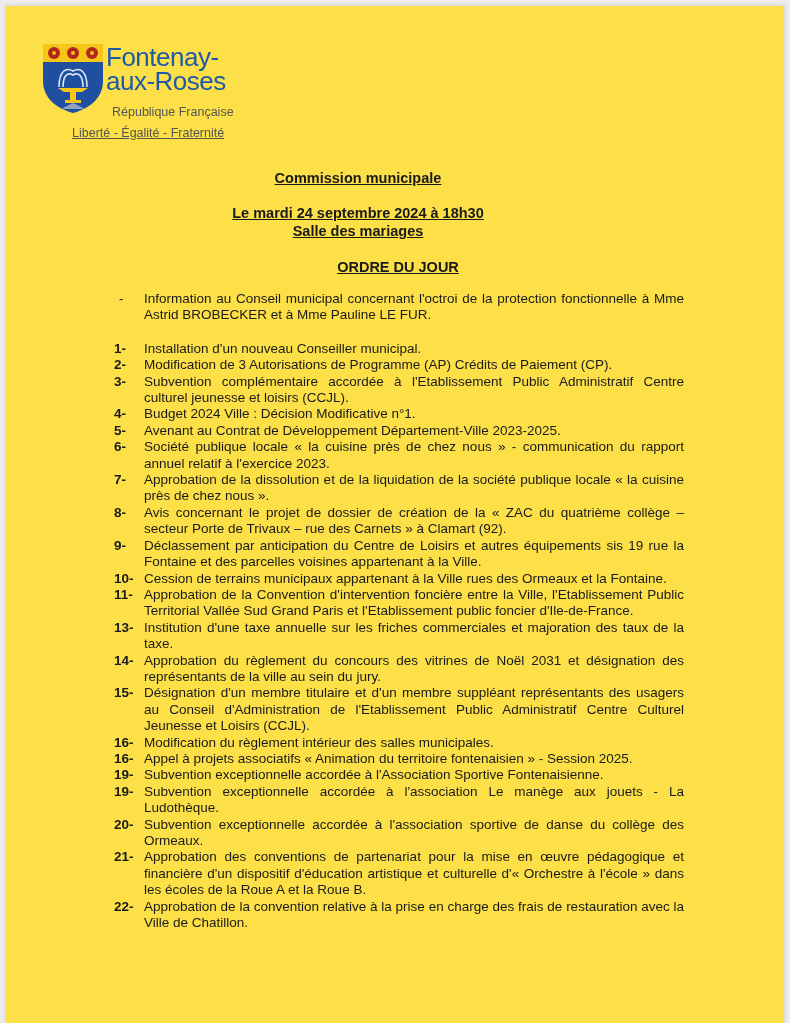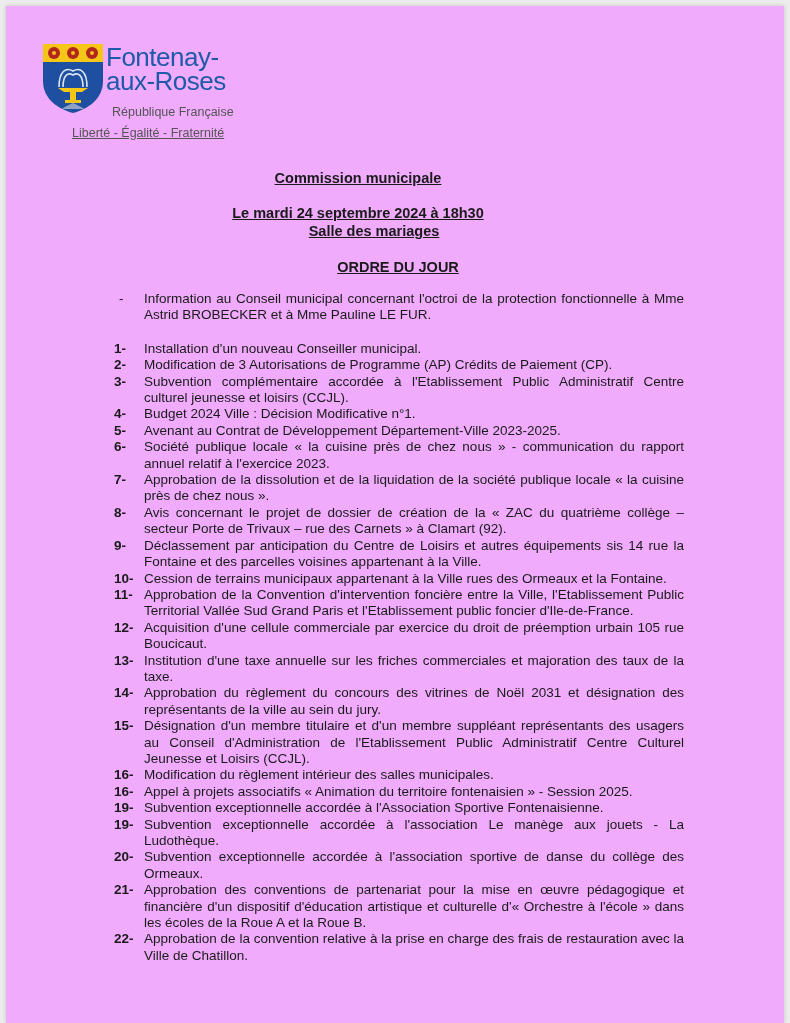--- a/index.html
+++ b/index.html
@@ -4,33 +4,33 @@
   <style>
     html, body { margin: 0; padding: 0; }
     body {
       width: 790px; height: 1023px; overflow: hidden;
       background: #ececec;
       font-family: "Liberation Sans", sans-serif;
       color: #1a1a1a;
     }
     .page {
       position: absolute; left: 6px; top: 6px; width: 778px; height: 1017px;
-      background: #f0abfc;
+      background: #fde047;
       box-shadow: 0 0 4px rgba(0,0,0,0.18);
     }
     .logo { position: absolute; left: 36px; top: 37px; width: 200px; height: 100px; }
     .shield { position: absolute; left: 0; top: 0; width: 62px; height: 70px; }
     .brand1 { position: absolute; left: 64px; top: 0px; font-size: 26px; color: #1f5aa8; letter-spacing: -0.5px; line-height: 28px; }
     .brand2 { position: absolute; left: 64px; top: 24px; font-size: 26px; color: #1f5aa8; letter-spacing: -0.5px; line-height: 28px; }
     .rep { position: absolute; left: 70px; top: 62px; font-size: 12.5px; color: #555; }
     .motto { position: absolute; left: 30px; top: 83px; font-size: 12.5px; color: #555; white-space: nowrap; text-decoration: underline; }
     .center { position: absolute; left: 0; width: 704px; text-align: center; font-weight: bold; text-decoration: underline; font-size: 14.5px; }
     .t1 { top: 164px; }
     .t2 { top: 199px; }
-    .t3 { top: 217px; padding-left: 16px; }
+    .t3 { top: 217px; }
     .t4 { top: 253px; margin-left: 40px; }
     .agenda { position: absolute; left: 108px; top: 285px; width: 570px; font-size: 13.5px; line-height: 16.4px; }
     .intro { position: relative; padding-left: 30px; margin-bottom: 17px; text-align: justify; }
     .intro .dash { position: absolute; left: 5px; top: 0; }
     .item { position: relative; padding-left: 30px; text-align: justify; }
     .item .num { position: absolute; left: 0; top: 0; font-weight: bold; }
   </style>
 </head>
 <body>
 
@@ -76,24 +76,23 @@
     </div>
     <div id="items">
         <div class="item"><span class="num">1-</span><span>Installation d'un nouveau Conseiller municipal.</span></div>
         <div class="item"><span class="num">2-</span><span>Modification de 3 Autorisations de Programme (AP) Crédits de Paiement (CP).</span></div>
         <div class="item"><span class="num">3-</span><span>Subvention complémentaire accordée à l'Etablissement Public Administratif Centre culturel jeunesse et loisirs (CCJL).</span></div>
         <div class="item"><span class="num">4-</span><span>Budget 2024 Ville : Décision Modificative n°1.</span></div>
         <div class="item"><span class="num">5-</span><span>Avenant au Contrat de Développement Département-Ville 2023-2025.</span></div>
         <div class="item"><span class="num">6-</span><span>Société publique locale « la cuisine près de chez nous » - communication du rapport annuel relatif à l'exercice 2023.</span></div>
         <div class="item"><span class="num">7-</span><span>Approbation de la dissolution et de la liquidation de la société publique locale « la cuisine près de chez nous ».</span></div>
         <div class="item"><span class="num">8-</span><span>Avis concernant le projet de dossier de création de la « ZAC du quatrième collège – secteur Porte de Trivaux – rue des Carnets » à Clamart (92).</span></div>
-        <div class="item"><span class="num">9-</span><span>Déclassement par anticipation du Centre de Loisirs et autres équipements sis 14 rue la Fontaine et des parcelles voisines appartenant à la Ville.</span></div>
+        <div class="item"><span class="num">9-</span><span>Déclassement par anticipation du Centre de Loisirs et autres équipements sis 19 rue la Fontaine et des parcelles voisines appartenant à la Ville.</span></div>
         <div class="item"><span class="num">10-</span><span>Cession de terrains municipaux appartenant à la Ville rues des Ormeaux et la Fontaine.</span></div>
         <div class="item"><span class="num">11-</span><span>Approbation de la Convention d'intervention foncière entre la Ville, l'Etablissement Public Territorial Vallée Sud Grand Paris et l'Etablissement public foncier d'Ile-de-France.</span></div>
-        <div class="item"><span class="num">12-</span><span>Acquisition d'une cellule commerciale par exercice du droit de préemption urbain 105 rue Boucicaut.</span></div>
         <div class="item"><span class="num">13-</span><span>Institution d'une taxe annuelle sur les friches commerciales et majoration des taux de la taxe.</span></div>
         <div class="item"><span class="num">14-</span><span>Approbation du règlement du concours des vitrines de Noël 2031 et désignation des représentants de la ville au sein du jury.</span></div>
         <div class="item"><span class="num">15-</span><span>Désignation d'un membre titulaire et d'un membre suppléant représentants des usagers au Conseil d'Administration de l'Etablissement Public Administratif Centre Culturel Jeunesse et Loisirs (CCJL).</span></div>
         <div class="item"><span class="num">16-</span><span>Modification du règlement intérieur des salles municipales.</span></div>
         <div class="item"><span class="num">16-</span><span>Appel à projets associatifs « Animation du territoire fontenaisien » - Session 2025.</span></div>
         <div class="item"><span class="num">19-</span><span>Subvention exceptionnelle accordée à l'Association Sportive Fontenaisienne.</span></div>
         <div class="item"><span class="num">19-</span><span>Subvention exceptionnelle accordée à l'association Le manège aux jouets - La Ludothèque.</span></div>
         <div class="item"><span class="num">20-</span><span>Subvention exceptionnelle accordée à l'association sportive de danse du collège des Ormeaux.</span></div>
         <div class="item"><span class="num">21-</span><span>Approbation des conventions de partenariat pour la mise en œuvre pédagogique et financière d'un dispositif d'éducation artistique et culturelle d'« Orchestre à l'école » dans les écoles de la Roue A et la Roue B.</span></div>
         <div class="item"><span class="num">22-</span><span>Approbation de la convention relative à la prise en charge des frais de restauration avec la Ville de Chatillon.</span></div>

